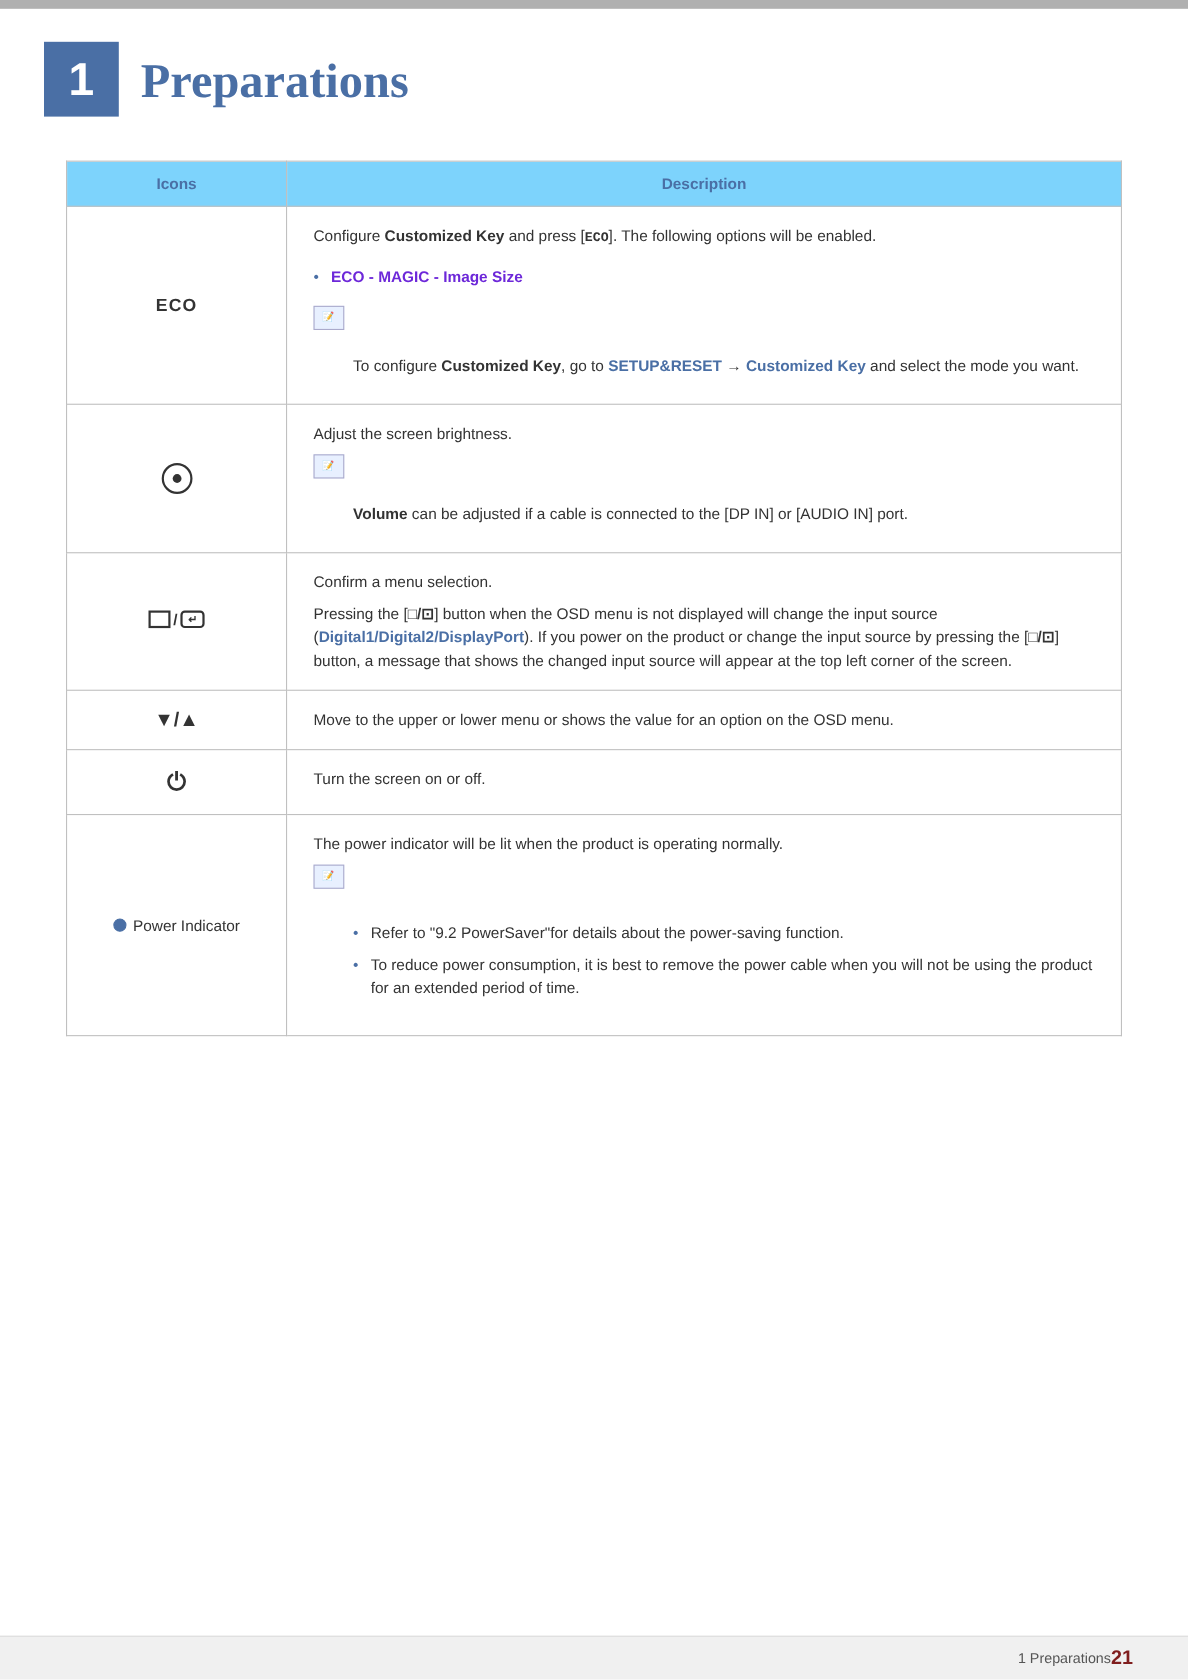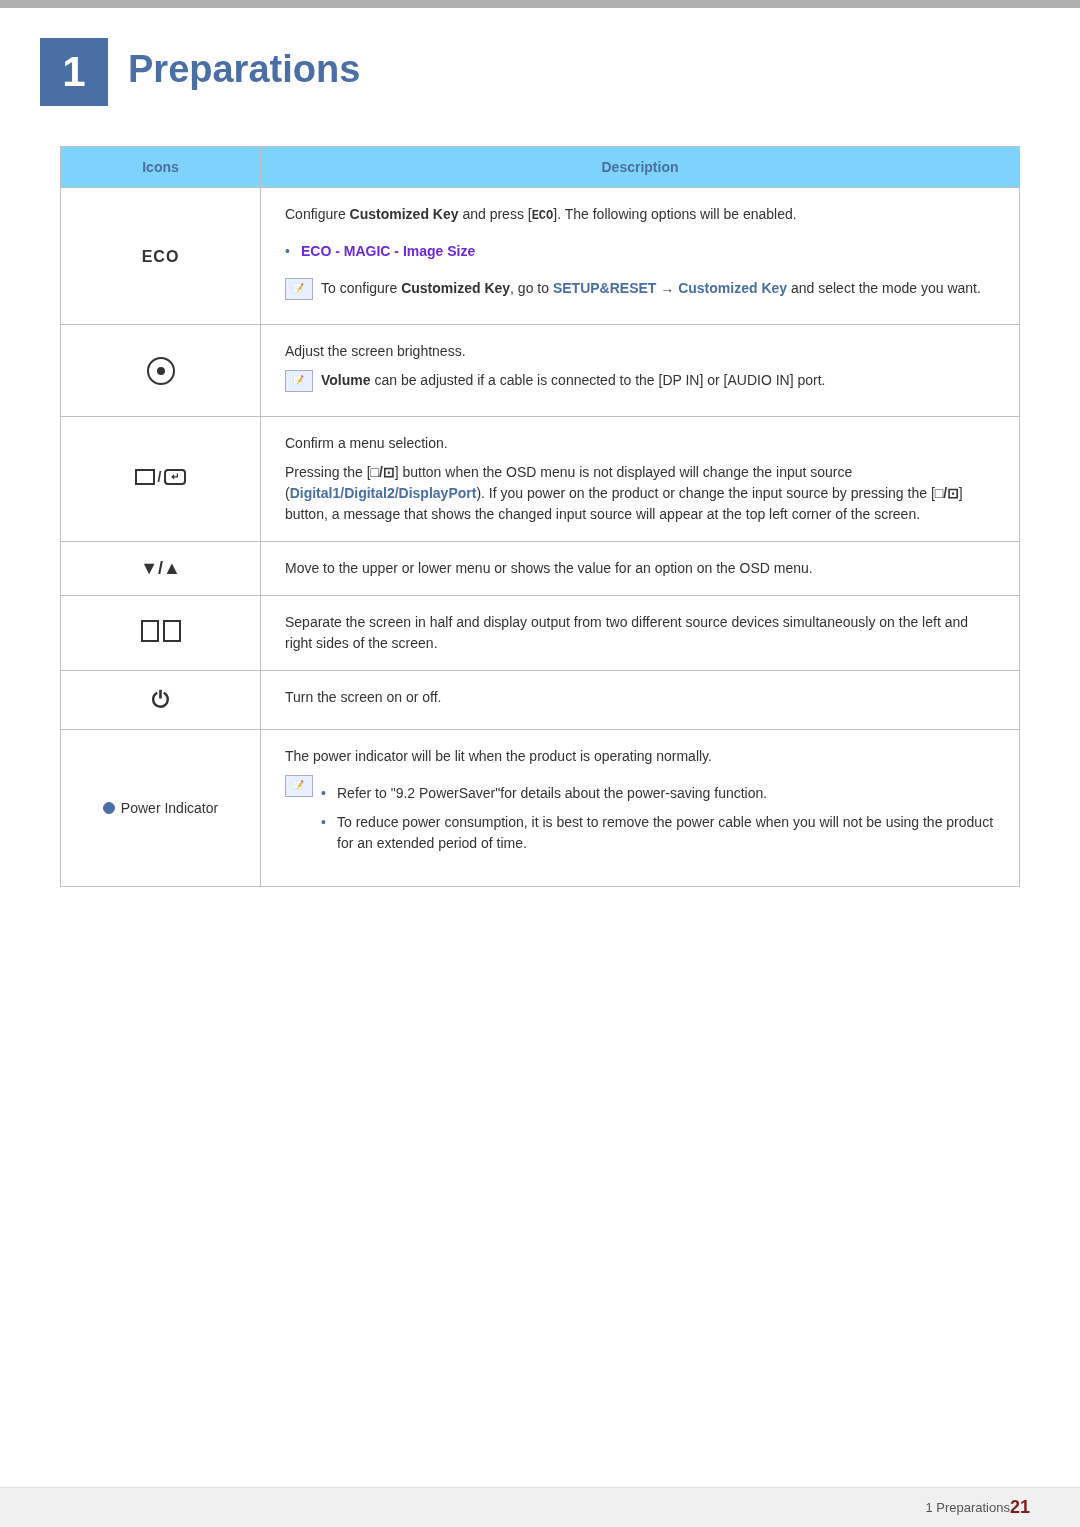--- a/index.html
+++ b/index.html
@@ -48,24 +48,25 @@
     }
 
     .chapter-number {
       color: #ffffff;
       font-size: 42px;
       font-weight: bold;
       line-height: 1;
     }
 
     .chapter-title {
-      font-size: 38px;
+      font-size: 44px;
       font-weight: bold;
       color: #4a6fa5;
       padding-top: 10px;
+      font-family: Liberation Serif, serif;
     }
 
     
     .content-area {
       padding: 20px 60px 40px 60px;
     }
 
     
     .icons-table {
       width: 100%;
@@ -144,20 +145,21 @@
     .note-box {
       display: flex;
       align-items: flex-start;
       margin: 8px 0;
       gap: 8px;
     }
 
     .note-content {
       flex: 1;
       line-height: 1.5;
+      margin-top: 44px;
     }
 
     
     .icon-circle {
       display: inline-block;
       width: 28px;
       height: 28px;
       border: 2px solid #333;
       border-radius: 50%;
       position: relative;
@@ -383,31 +385,20 @@
 
       <tr>
         <td class="icon-cell">
           <span class="icon-arrows">▼/▲</span>
         </td>
         <td class="desc-cell">
           <p>Move to the upper or lower menu or shows the value for an option on the OSD menu.</p>
         </td>
       </tr>
 
-      <tr>
-        <td class="icon-cell">
-          <span class="icon-split">
-            <span class="icon-split-box"></span>
-            <span class="icon-split-box"></span>
-          </span>
-        </td>
-        <td class="desc-cell">
-          <p>Separate the screen in half and display output from two different source devices simultaneously on the left and right sides of the screen.</p>
-        </td>
-      </tr>
 
       <tr>
         <td class="icon-cell">
           <span class="icon-power">⏻</span>
         </td>
         <td class="desc-cell">
           <p>Turn the screen on or off.</p>
         </td>
       </tr>
 

